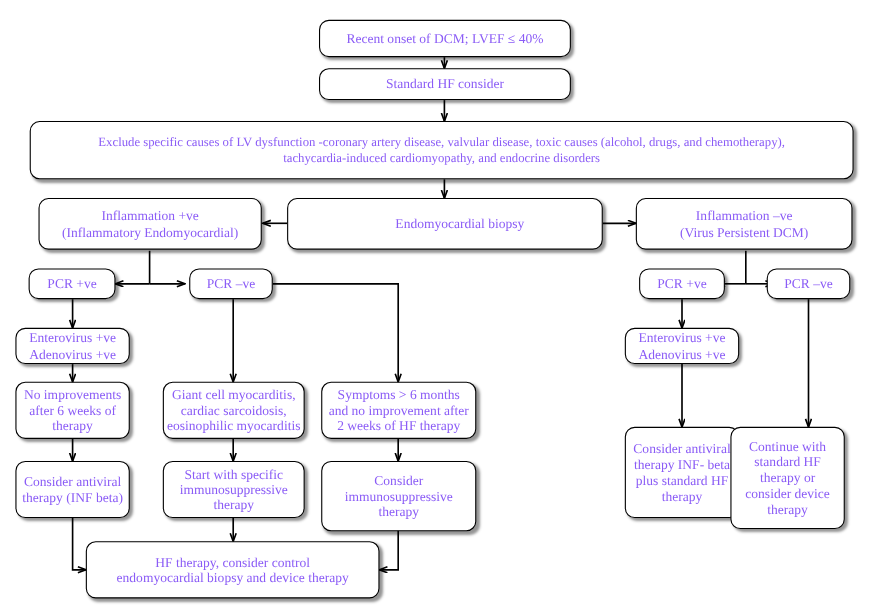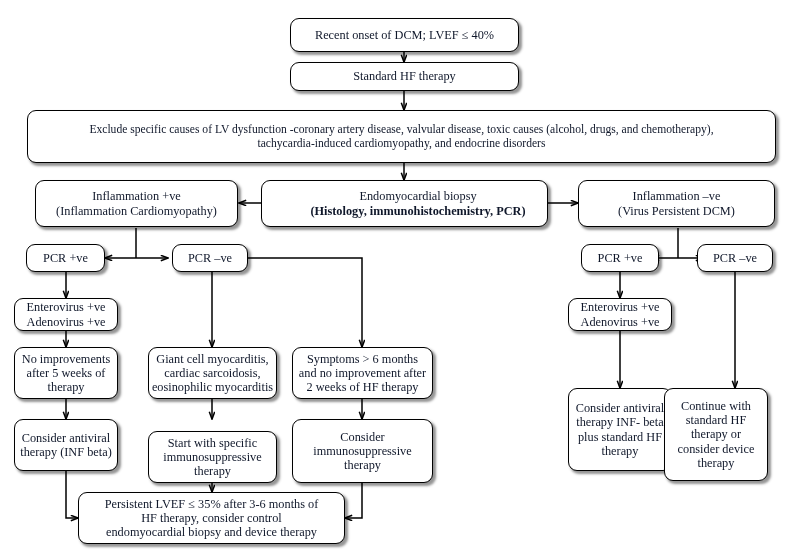--- a/index.html
+++ b/index.html
@@ -14,21 +14,21 @@
     background: #ffffff;
     font-family: "Liberation Serif", "DejaVu Serif", serif;
     overflow: hidden;
   }
   .node {
     position: absolute;
     box-sizing: border-box;
     border: 1.4px solid #000000;
     border-radius: 9px;
     background: #ffffff;
-    color: #0f172a;
+    color: #8b5cf6;
     display: flex;
     align-items: center;
     justify-content: center;
     text-align: center;
     line-height: 1.16;
     font-size: 12.3px;
     padding: 2px 5px;
     box-shadow: 2.5px 2.5px 2.5px rgba(0,0,0,0.42);
     z-index: 5;
   }
@@ -107,42 +107,41 @@
   </svg>
 
   <div class="node" style="left:290px; top:18px; width:229px; height:34px;">
     <div>
       <span class="ln">Recent onset of DCM; LVEF ≤ 40%</span>
     </div>
   </div>
 
   <div class="node" style="left:290px; top:62px; width:229px; height:29px;">
     <div>
-      <span class="ln">Standard HF therapy</span>
+      <span class="ln">Standard HF consider</span>
     </div>
   </div>
 
   <div class="node" style="left:27px; top:110px; width:749px; height:53px; font-size:11.6px;">
     <div>
       <span class="ln">Exclude specific causes of LV dysfunction -coronary artery disease, valvular disease, toxic causes (alcohol, drugs, and chemotherapy),</span>
       <span class="ln">tachycardia-induced cardiomyopathy, and endocrine disorders</span>
     </div>
   </div>
 
   <div class="node" style="left:35px; top:180px; width:203px; height:47px;">
     <div>
       <span class="ln">Inflammation +ve</span>
-      <span class="ln">(Inflammation Cardiomyopathy)</span>
+      <span class="ln">(Inflammatory Endomyocardial)</span>
     </div>
   </div>
 
   <div class="node" style="left:261px; top:180px; width:287px; height:47px;padding-left:32px;">
     <div>
       <span class="ln">Endomyocardial biopsy</span>
-      <span class="ln bold">(Histology, immunohistochemistry, PCR)</span>
     </div>
   </div>
 
   <div class="node" style="left:578px; top:180px; width:197px; height:47px;">
     <div>
       <span class="ln">Inflammation –ve</span>
       <span class="ln">(Virus Persistent DCM)</span>
     </div>
   </div>
 
@@ -180,21 +179,21 @@
   <div class="node" style="left:568px; top:298px; width:104px; height:33px;">
     <div>
       <span class="ln">Enterovirus +ve</span>
       <span class="ln">Adenovirus +ve</span>
     </div>
   </div>
 
   <div class="node" style="left:14px; top:347px; width:104px; height:52px;">
     <div>
       <span class="ln">No improvements</span>
-      <span class="ln">after 5 weeks of</span>
+      <span class="ln">after 6 weeks of</span>
       <span class="ln">therapy</span>
     </div>
   </div>
 
   <div class="node" style="left:148px; top:347px; width:129px; height:52px;">
     <div>
       <span class="ln">Giant cell myocarditis,</span>
       <span class="ln">cardiac sarcoidosis,</span>
       <span class="ln">eosinophilic myocarditis</span>
     </div>
@@ -208,21 +207,21 @@
     </div>
   </div>
 
   <div class="node" style="left:14px; top:419px; width:104px; height:52px;">
     <div>
       <span class="ln">Consider antiviral</span>
       <span class="ln">therapy (INF beta)</span>
     </div>
   </div>
 
-  <div class="node" style="left:148px; top:419px; width:129px; height:52px;margin-top:12px;">
+  <div class="node" style="left:148px; top:419px; width:129px; height:52px;">
     <div>
       <span class="ln">Start with specific</span>
       <span class="ln">immunosuppressive</span>
       <span class="ln">therapy</span>
     </div>
   </div>
 
   <div class="node" style="left:292px; top:419px; width:141px; height:64px;">
     <div>
       <span class="ln">Consider</span>
@@ -245,19 +244,18 @@
       <span class="ln">Continue with</span>
       <span class="ln">standard HF</span>
       <span class="ln">therapy or</span>
       <span class="ln">consider device</span>
       <span class="ln">therapy</span>
     </div>
   </div>
 
   <div class="node" style="left:78px; top:492px; width:267px; height:52px;">
     <div>
-      <span class="ln">Persistent LVEF ≤ 35% after 3-6 months of</span>
       <span class="ln">HF therapy, consider control</span>
       <span class="ln">endomyocardial biopsy and device therapy</span>
     </div>
   </div>
 
 </div>
 
 </body></html>

